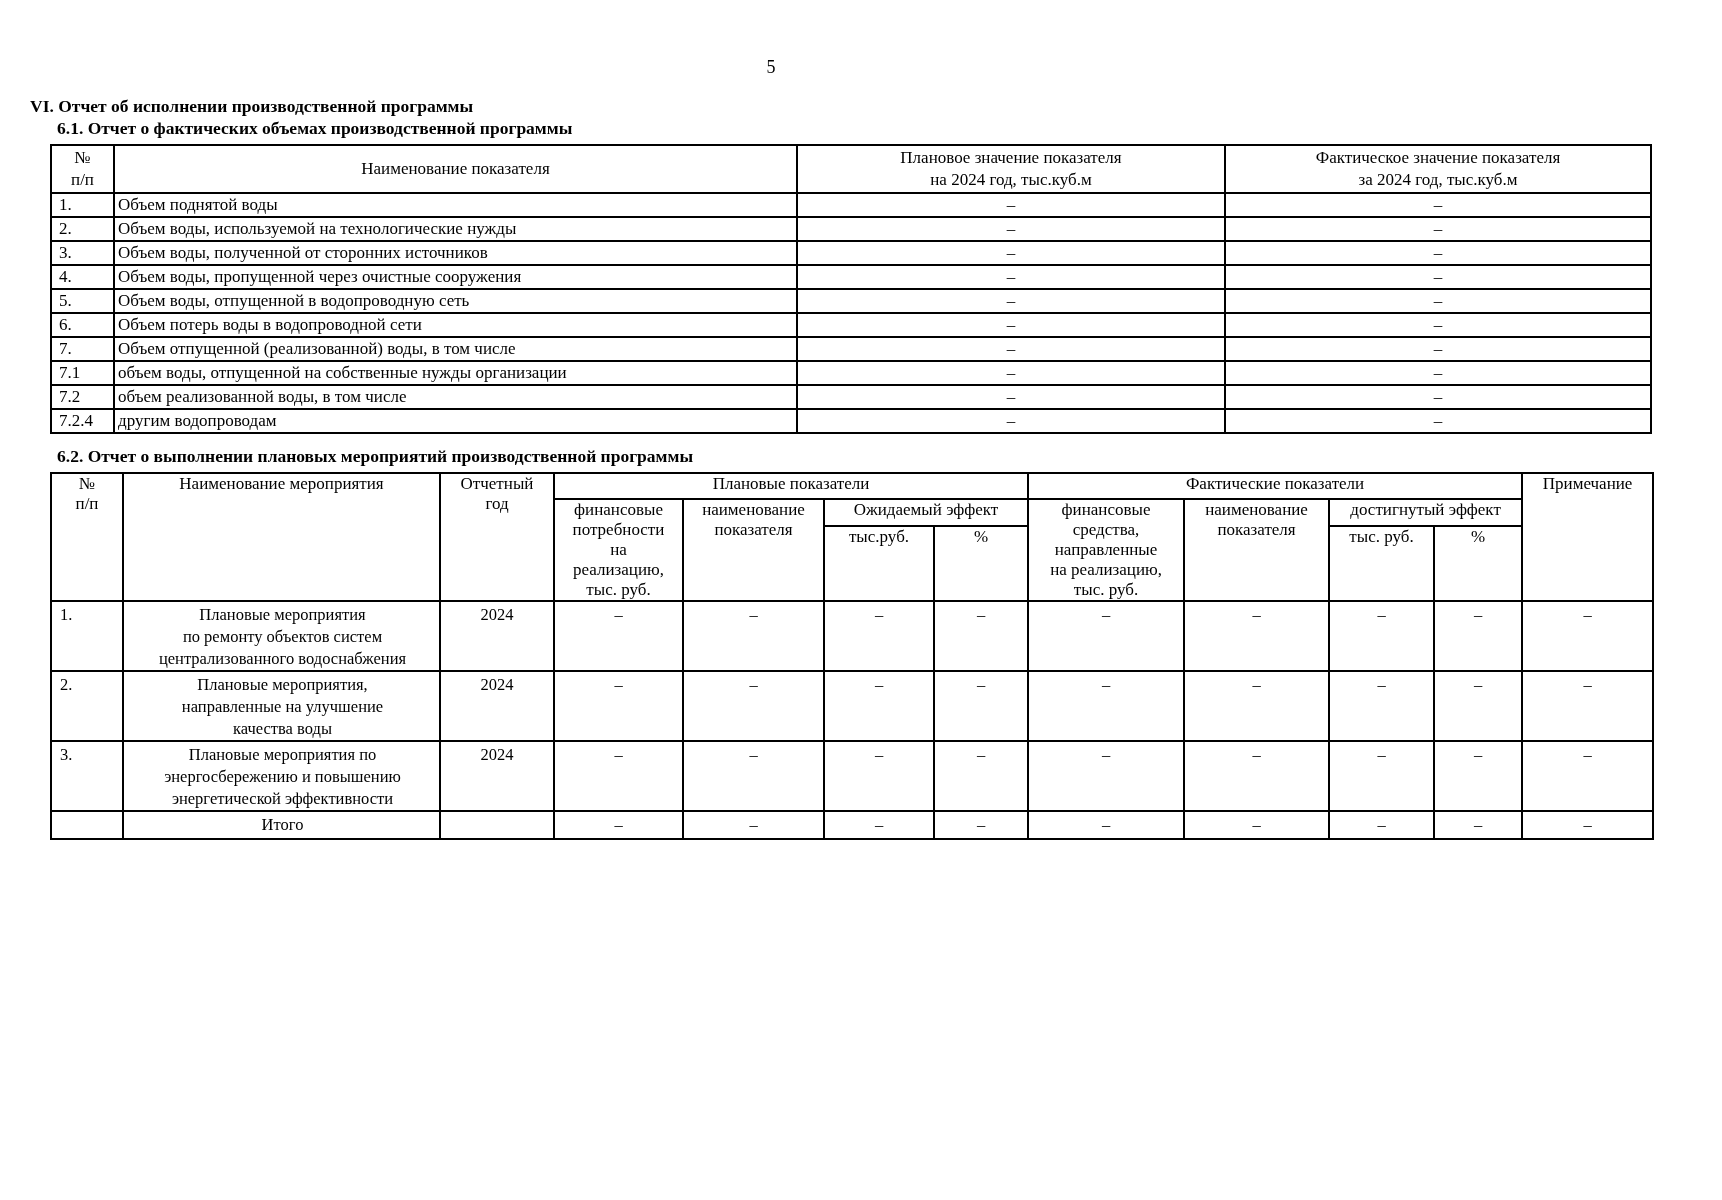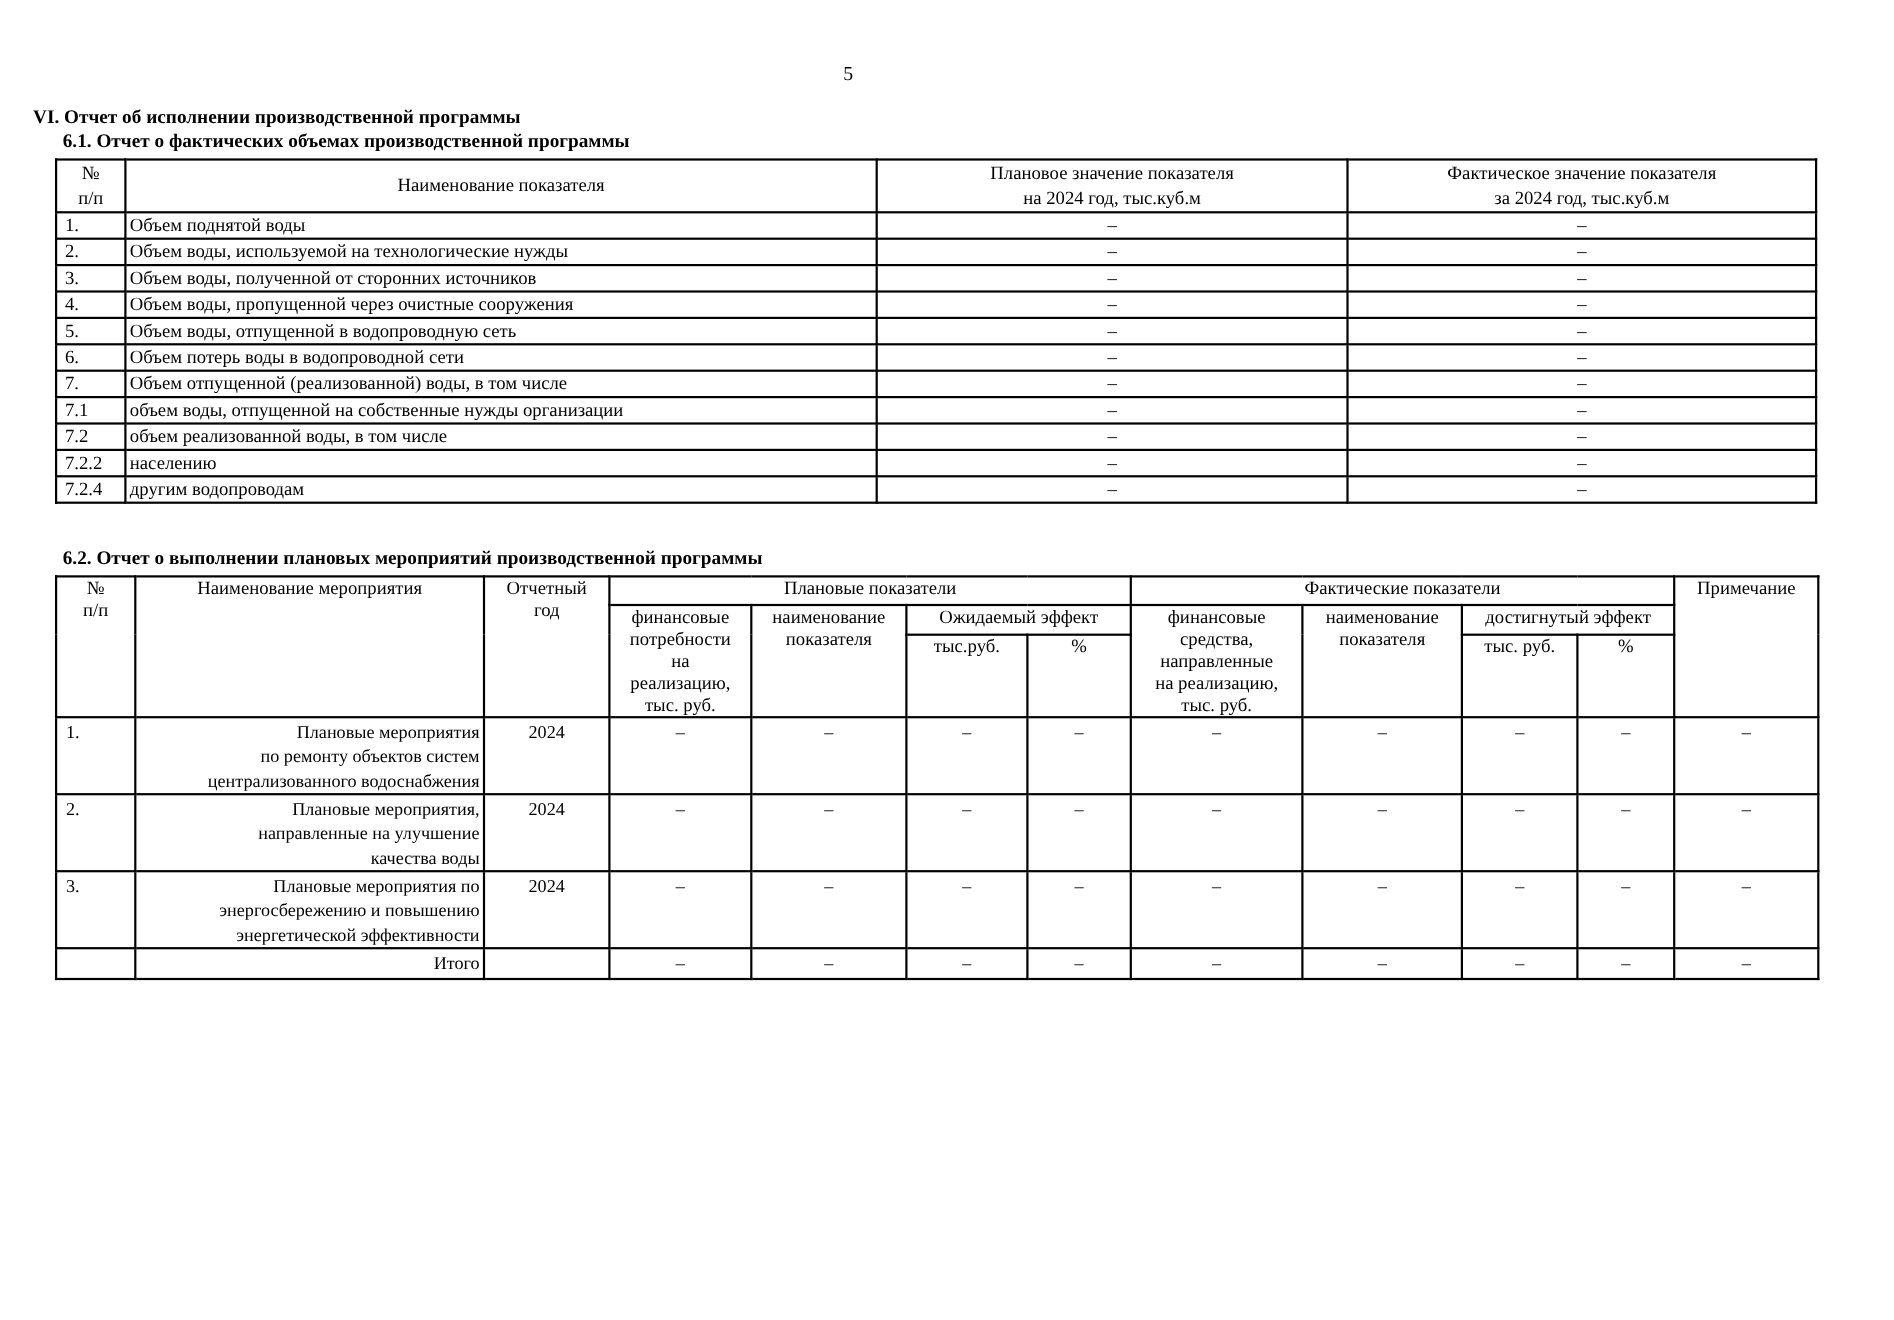--- a/index.html
+++ b/index.html
@@ -18,21 +18,21 @@
   .content{padding-top:95px;}
   .doc-title{
     margin:0 0 0 30px;
     font-size:17.5px;font-weight:bold;line-height:22px;
     white-space:pre-line;
   }
   .doc-subtitle{
     margin:0 0 0 57px;
     font-size:17.5px;font-weight:bold;line-height:22px;
   }
-  .subtitle-62{margin-top:38px;}
+  .subtitle-62{margin-top:11px;}
   table.rep{
     border-collapse:collapse;table-layout:fixed;
     margin:5px 0 0 50px;
     background:#fff;
   }
   table.rep th, table.rep td{
     border:2px solid #000;
     font-weight:normal;
     font-size:17px;
     padding:0 3px;
@@ -57,21 +57,21 @@
   }
   .t2 .r1 th{height:24px;}
   .t2 .r2 th{height:24px;}
   .t2 .r3 th{height:70px;}
   .t2 .h-group{vertical-align:top;}
   .t2 tbody td{
     vertical-align:top;font-size:16.5px;line-height:22px;
     padding-top:2px;
   }
   .t2 .c-num{text-align:left;padding-left:8px;}
-  .t2 .c-name{text-align:right;padding-left:5px;white-space:pre-line;margin-top:16px;}
+  .t2 .c-name{text-align:center;padding-left:5px;white-space:pre-line;margin-top:16px;}
   .t2 .c-year{text-align:center;}
   .t2 .c-val{text-align:center;}
   .t2 .row-total td{height:24px;}
 </style>
 </head>
 <body>
 
 <div class="page">
 
   <div class="page-number">5</div>
@@ -144,26 +144,20 @@
           </tr>
           <tr>
             <td class="c-num">7.1</td>
             <td class="c-name">объем воды, отпущенной на собственные нужды организации</td>
             <td class="c-val">–</td>
             <td class="c-val">–</td>
           </tr>
           <tr>
             <td class="c-num">7.2</td>
             <td class="c-name">объем реализованной воды, в том числе</td>
-            <td class="c-val">–</td>
-            <td class="c-val">–</td>
-          </tr>
-          <tr>
-            <td class="c-num">7.2.2</td>
-            <td class="c-name">населению</td>
             <td class="c-val">–</td>
             <td class="c-val">–</td>
           </tr>
           <tr>
             <td class="c-num">7.2.4</td>
             <td class="c-name">другим водопроводам</td>
             <td class="c-val">–</td>
             <td class="c-val">–</td>
           </tr>
         </tbody>

